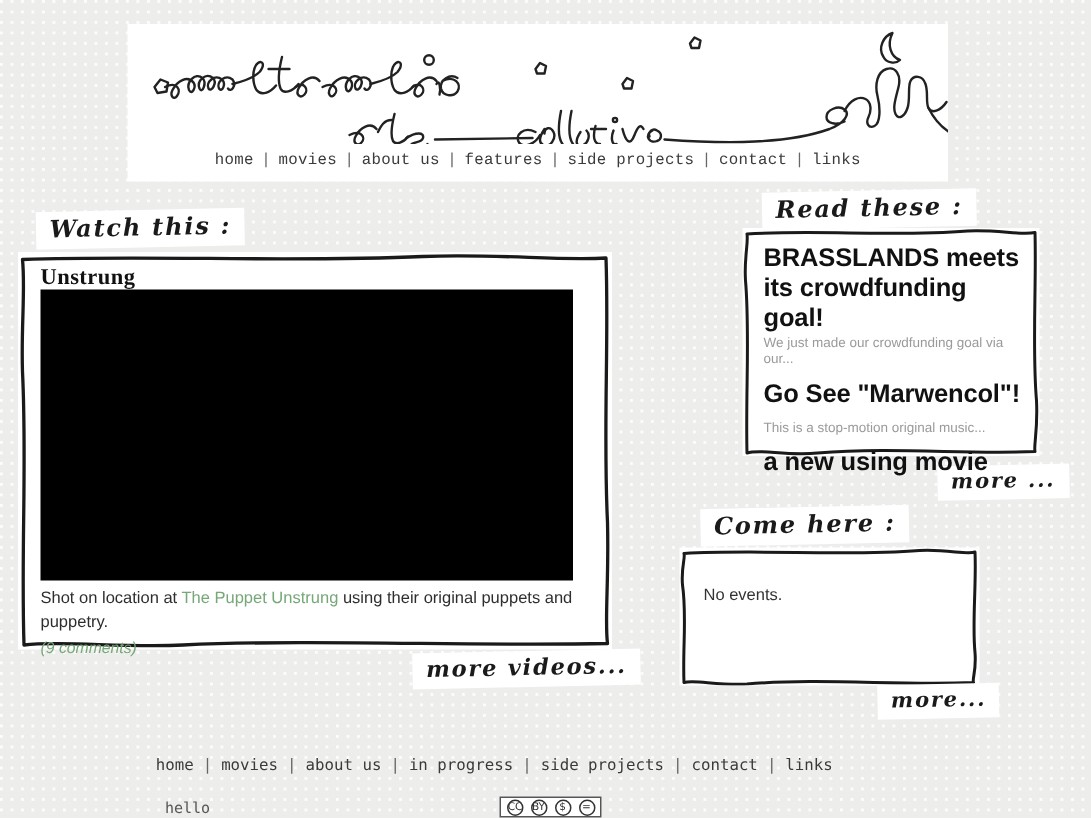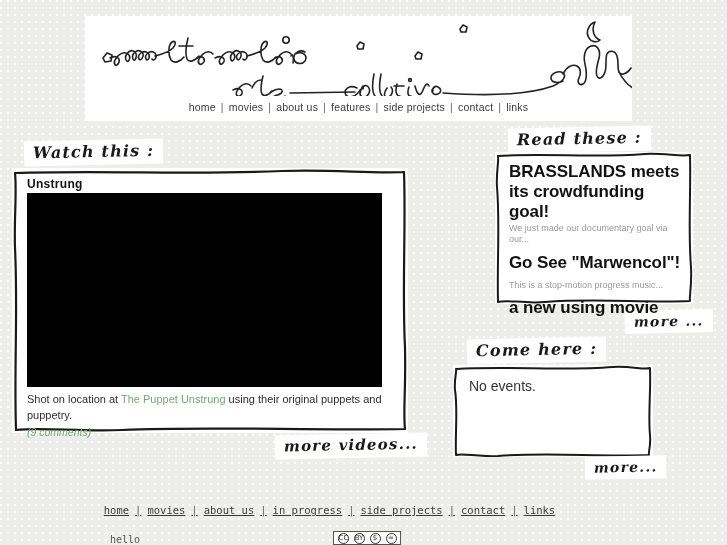--- a/index.html
+++ b/index.html
@@ -36,21 +36,21 @@
     width: 547px;
     height: 80px;
     display: block;
   }
   .top-nav {
     position: absolute;
     left: 0;
     top: 85px;
     width: 547px;
     text-align: center;
-    font-family: Liberation Sans, sans-serif;
+    font-family: Liberation Mono, monospace;
     font-size: 10.5px;
     color: #3a3a3a;
     letter-spacing: 0.2px;
     white-space: nowrap;
   }
   .top-nav a {
     color: #3a3a3a;
     text-decoration: none;
   }
   .top-nav .sep {
@@ -98,22 +98,22 @@
   #video-box {
     left: 12px;
     top: 168px;
     width: 396px;
     height: 265px;
   }
   .video-title {
     position: absolute;
     left: 15px;
     top: 9px;
-    font-family: Liberation Sans, sans-serif;
-    font-size: 12px;
+    font-family: Liberation Serif, serif;
+    font-size: 15px;
     font-weight: bold;
     color: #111;
     letter-spacing: 0.3px;
   }
   .video-player {
     position: absolute;
     left: 15px;
     top: 25px;
     width: 355px;
     height: 194px;
@@ -184,39 +184,38 @@
 
   #events-box {
     left: 453px;
     top: 365px;
     width: 200px;
     height: 92px;
   }
   .events-empty {
     position: absolute;
     left: 16px;
-    top: 13px;
-    font-size: 14px;
+    top: 26px;
+    font-size: 11px;
     color: #333;
   }
 
   #more-events { left: 585px; top: 456px; font-size: 14px; }
 
   
   .footer-nav {
     position: absolute;
     left: 0;
     top: 504px;
     width: 659px;
     text-align: center;
     font-family: "DejaVu Sans Mono", "Liberation Mono", monospace;
     font-size: 10.5px;
     color: #3a3a3a;
     white-space: nowrap;
-    text-decoration: underline;
   }
   .footer-nav a {
     color: #3a3a3a;
     text-decoration: none;
   }
   .footer-nav .sep {
     color: #666;
     padding: 0 6px;
   }
   .footer-credit {
@@ -333,27 +332,27 @@
 <div class="hand-label" id="read-label">Read these :</div>
 
 <div class="wobble-box" id="blog-box">
   <svg class="wobble-svg" viewBox="0 0 198 152" preserveAspectRatio="none">
     <path d="M3,4 C50,1 100,6 150,2 C170,1 186,5 195,3 C196,40 193,80 196,115 C197,135 194,145 195,149 C150,151 100,146 50,150 C28,152 12,147 3,150 C2,110 5,70 2,35 C1,20 4,10 3,4 Z" fill="none" stroke="#1a1a1a" stroke-width="2" stroke-linejoin="round"></path>
   </svg>
   <div class="inner">
     <div class="blog-list">
       <div class="blog-item">
         <a href="#" class="b-title">BRASSLANDS meets its crowdfunding goal!</a>
-        <span class="b-excerpt">We just made our documentary goal via our...</span>
+        <span class="b-excerpt">We just made our crowdfunding goal via our...</span>
       </div>
       <div class="blog-item">
         <a href="#" class="b-title">Go See "Marwencol"!</a>
       </div>
       <div class="blog-item">
-        <span class="b-excerpt">This is a stop-motion progress music...</span>
+        <span class="b-excerpt">This is a stop-motion original music...</span>
       </div>
       <div class="blog-item">
         <a href="#" class="b-title">a new using movie</a>
       </div>
     </div>
   </div>
 </div>
 
 <a href="#" class="hand-label" id="more-blog" style="text-decoration:none;">more ...</a>
 

